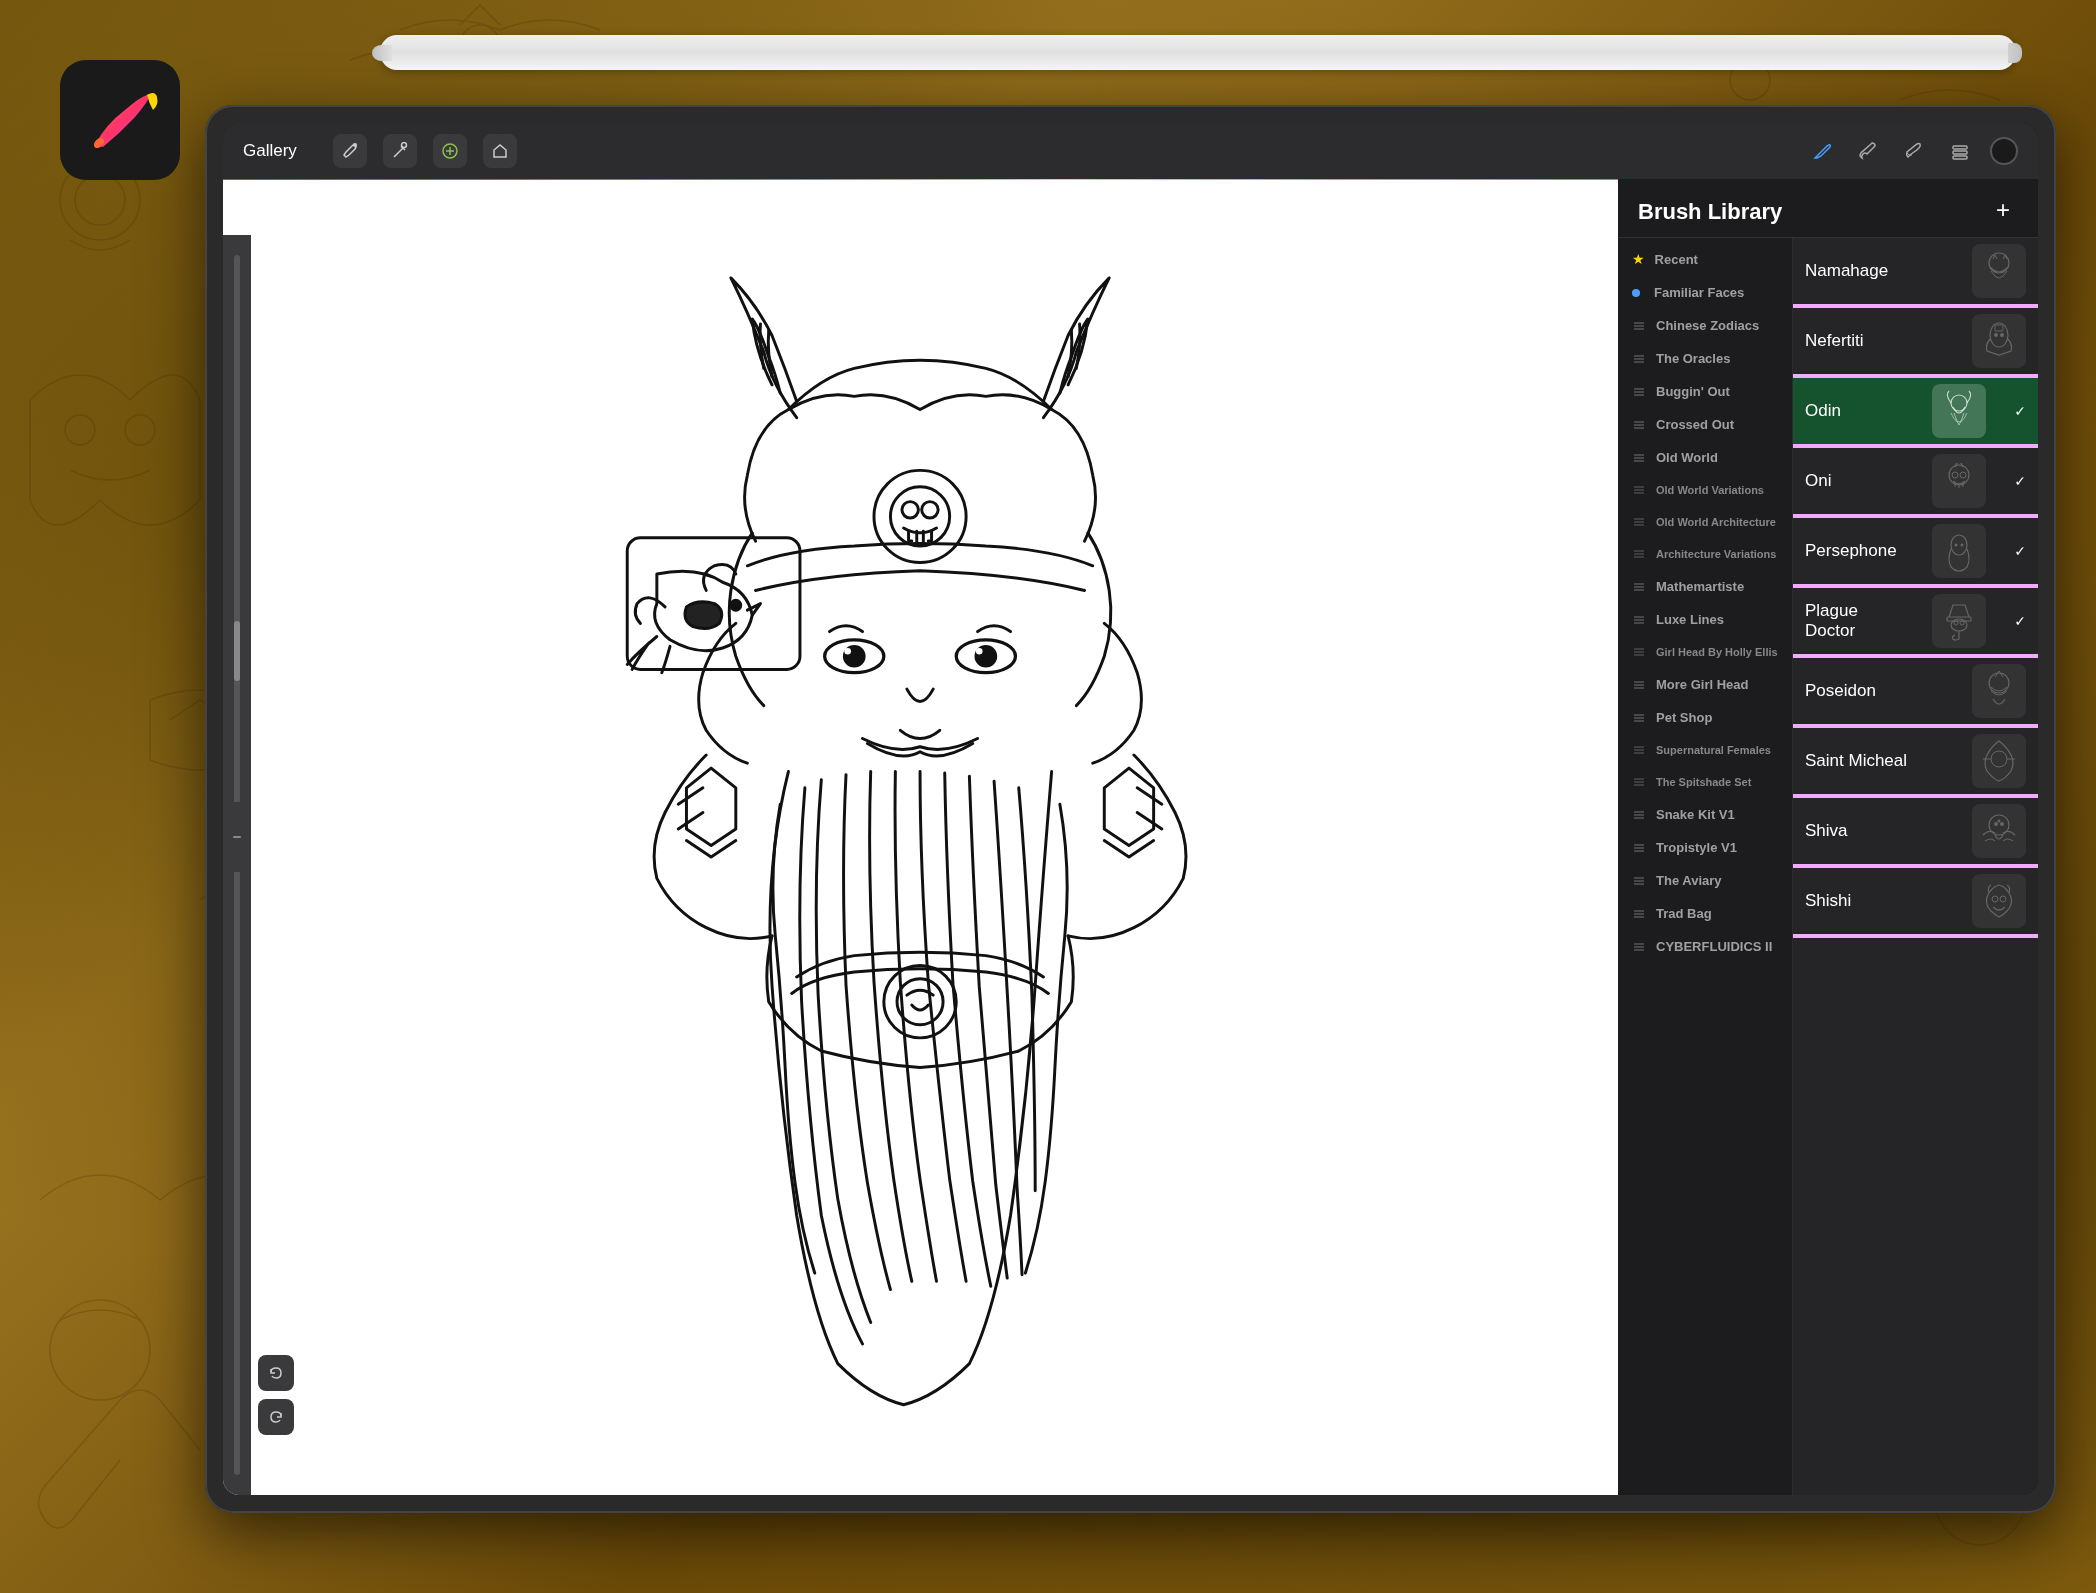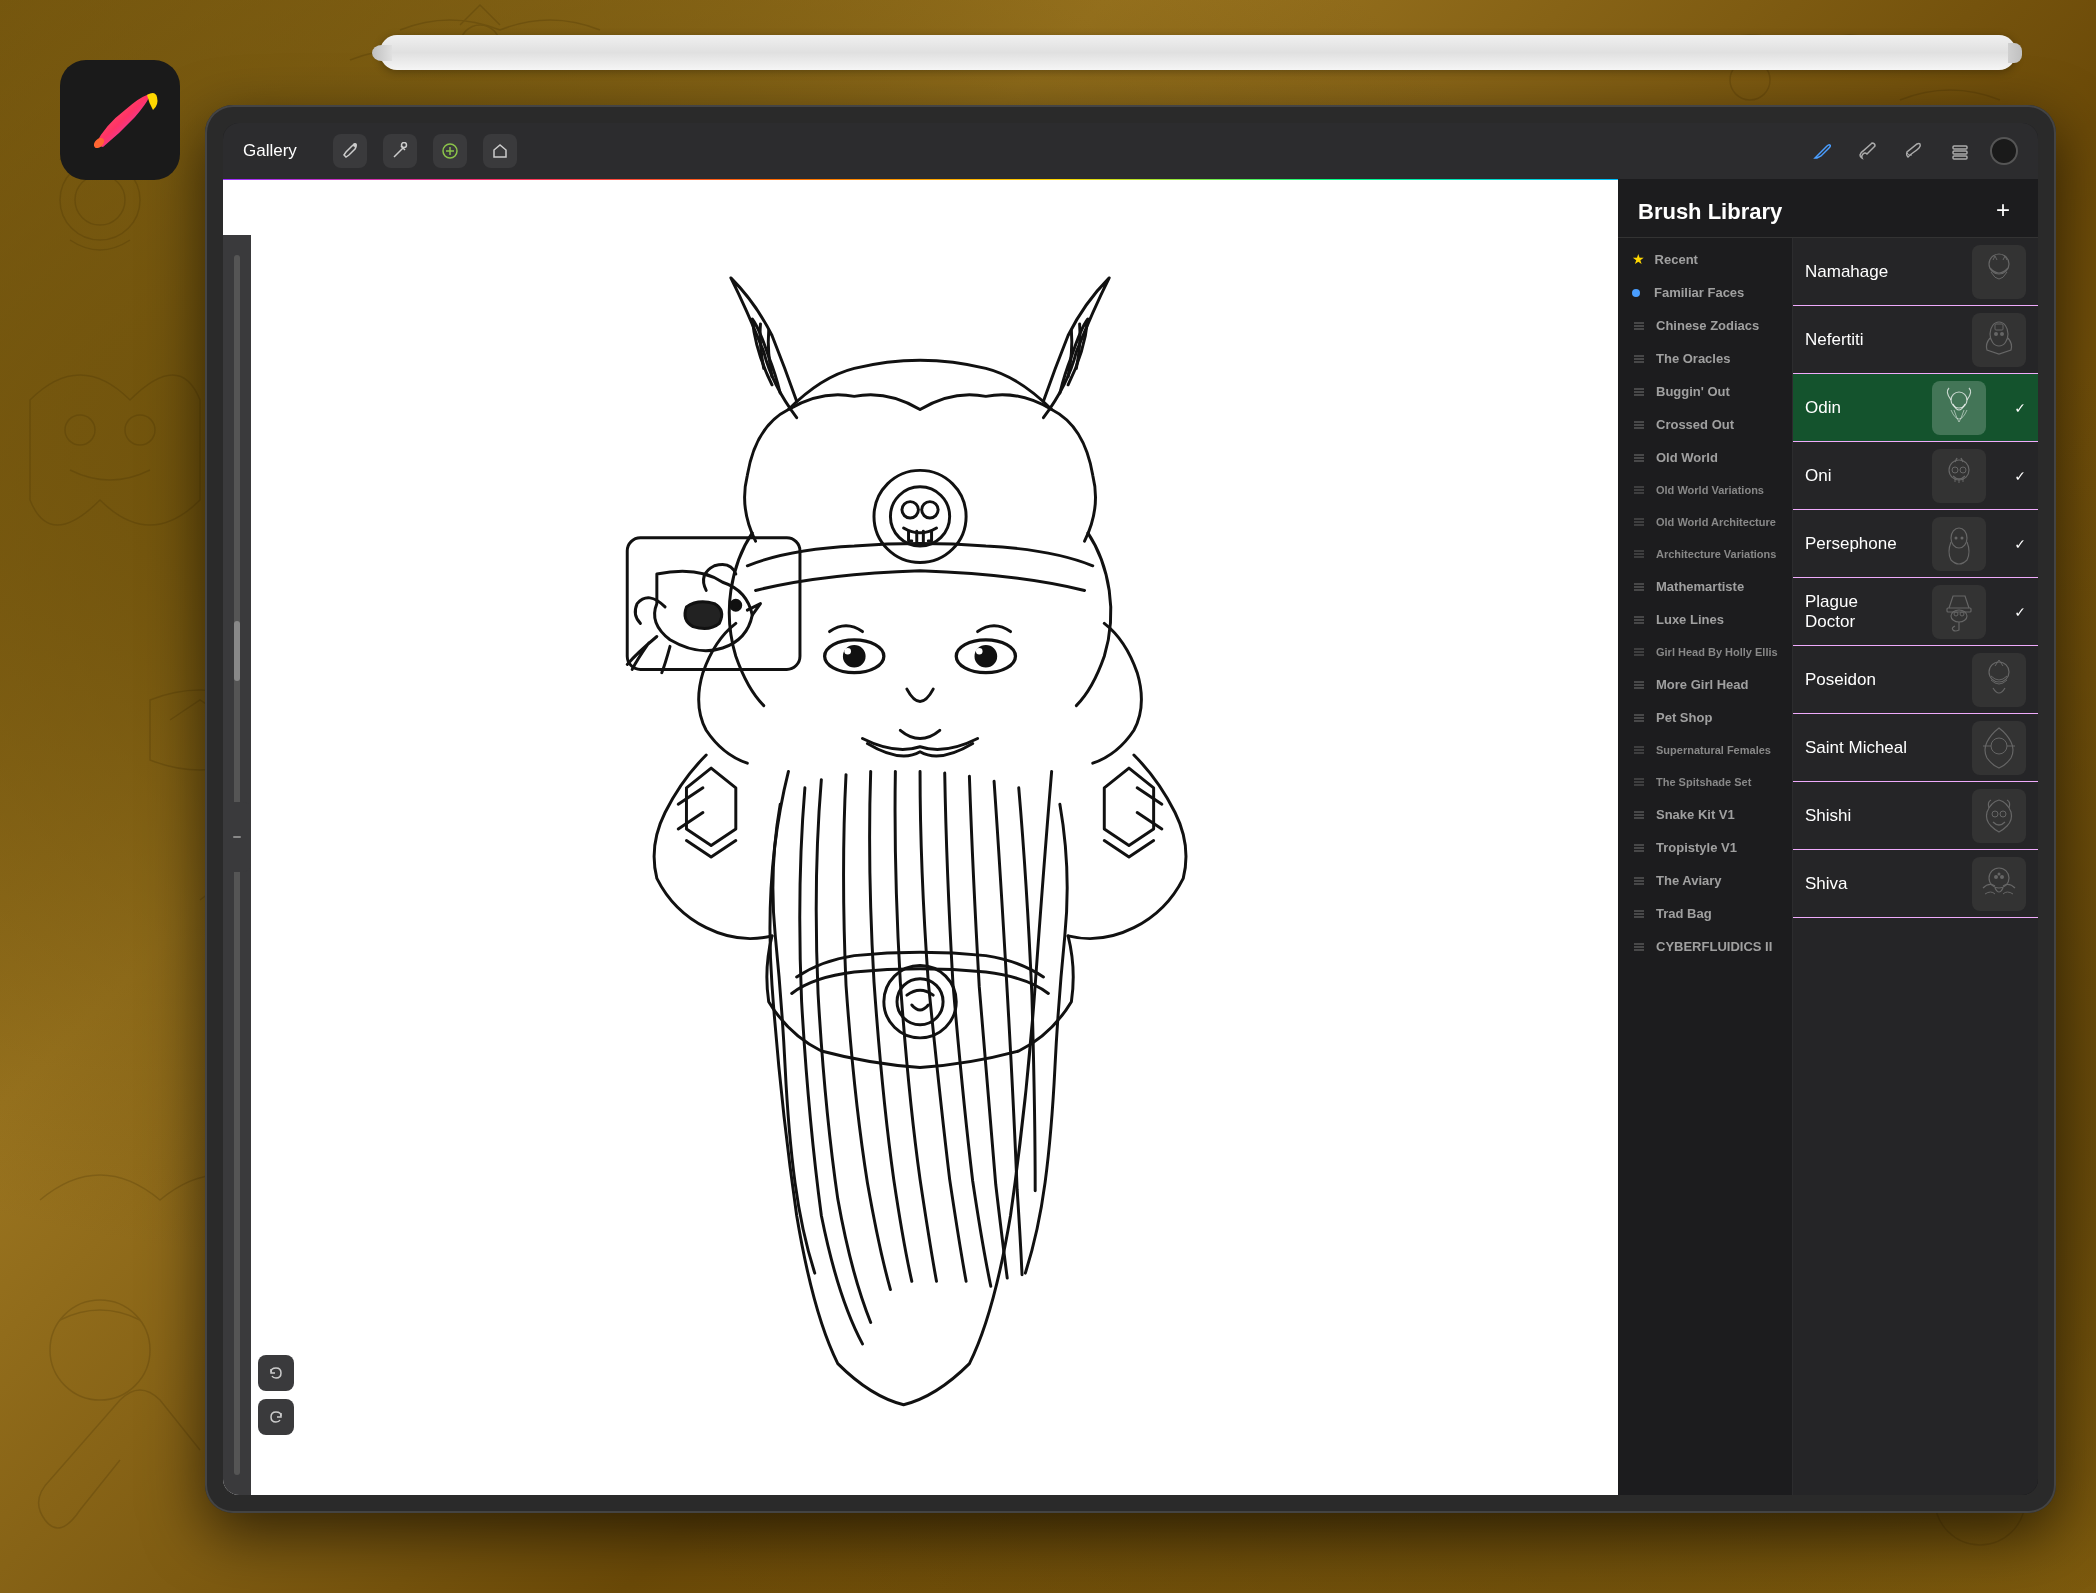--- a/index.html
+++ b/index.html
@@ -348,21 +348,21 @@
       background: #252527;
     }
 
     .brush-list::-webkit-scrollbar { width: 0; }
 
     .brush-item {
       display: flex;
       align-items: center;
       padding: 6px 12px;
       gap: 24px;
-      border-bottom: 1px solid #f0abfc;
+      border-bottom: 4px solid #f0abfc;
       cursor: pointer;
       min-height: 68px;
     }
 
     .brush-item.selected {
       background: #14532d;
     }
 
     .brush-item-info {
       flex: 1;
@@ -1032,48 +1032,48 @@
               <svg width="48" height="48" viewBox="0 0 48 48" fill="none">
                 <path d="M24 4 Q32 10 36 18 Q40 26 36 34 Q30 42 24 44 Q18 42 12 34 Q8 26 12 18 Q16 10 24 4Z" stroke="#666" stroke-width="1.2"></path>
                 <circle cx="24" cy="22" r="8" stroke="#666" stroke-width="1"></circle>
                 <path d="M8 22 L16 22 M32 22 L40 22" stroke="#666" stroke-width="1"></path>
               </svg>
             </div>
           </div>
 
           <div class="brush-item">
             <div class="brush-item-info">
-              <div class="brush-item-name large">Shishi</div>
-            </div>
-            <div class="brush-item-thumb">
-              <svg width="48" height="48" viewBox="0 0 48 48" fill="none">
-                <path d="M12 20 Q16 10 24 8 Q32 10 36 20 Q38 28 32 34 Q28 38 24 40 Q20 38 16 34 Q10 28 12 20Z" stroke="#666" stroke-width="1.2"></path>
-                <circle cx="20" cy="22" r="3" stroke="#666" stroke-width="1"></circle>
-                <circle cx="28" cy="22" r="3" stroke="#666" stroke-width="1"></circle>
-                <path d="M18 30 Q24 36 30 30" stroke="#666" stroke-width="1.2" fill="none"></path>
-                <path d="M14 16 Q12 10 16 8 M34 16 Q36 10 32 8" stroke="#666" stroke-width="1.2"></path>
-              </svg>
-            </div>
-          </div>
-
-          <div class="brush-item">
-            <div class="brush-item-info">
               <div class="brush-item-name large">Shiva</div>
             </div>
             <div class="brush-item-thumb">
               <svg width="48" height="48" viewBox="0 0 48 48" fill="none">
                 <circle cx="24" cy="18" r="10" stroke="#666" stroke-width="1.2"></circle>
                 <path d="M8 28 Q14 22 20 26 M28 26 Q34 22 40 28" stroke="#666" stroke-width="1.2"></path>
                 <path d="M10 34 Q16 30 20 34 M28 34 Q32 30 38 34" stroke="#666" stroke-width="1"></path>
                 <path d="M20 28 Q24 36 28 28" stroke="#666" stroke-width="1.2" fill="none"></path>
                 <circle cx="21" cy="17" r="2" fill="#666"></circle>
                 <circle cx="27" cy="17" r="2" fill="#666"></circle>
                 <circle cx="24" cy="14" r="1.5" fill="#666"></circle>
               </svg>
             </div>
           </div>
 
+          <div class="brush-item">
+            <div class="brush-item-info">
+              <div class="brush-item-name large">Shishi</div>
+            </div>
+            <div class="brush-item-thumb">
+              <svg width="48" height="48" viewBox="0 0 48 48" fill="none">
+                <path d="M12 20 Q16 10 24 8 Q32 10 36 20 Q38 28 32 34 Q28 38 24 40 Q20 38 16 34 Q10 28 12 20Z" stroke="#666" stroke-width="1.2"></path>
+                <circle cx="20" cy="22" r="3" stroke="#666" stroke-width="1"></circle>
+                <circle cx="28" cy="22" r="3" stroke="#666" stroke-width="1"></circle>
+                <path d="M18 30 Q24 36 30 30" stroke="#666" stroke-width="1.2" fill="none"></path>
+                <path d="M14 16 Q12 10 16 8 M34 16 Q36 10 32 8" stroke="#666" stroke-width="1.2"></path>
+              </svg>
+            </div>
+          </div>
+
         </div>
       </div>
     </div>
 
   </div>
 </div>
 
 </body></html>

